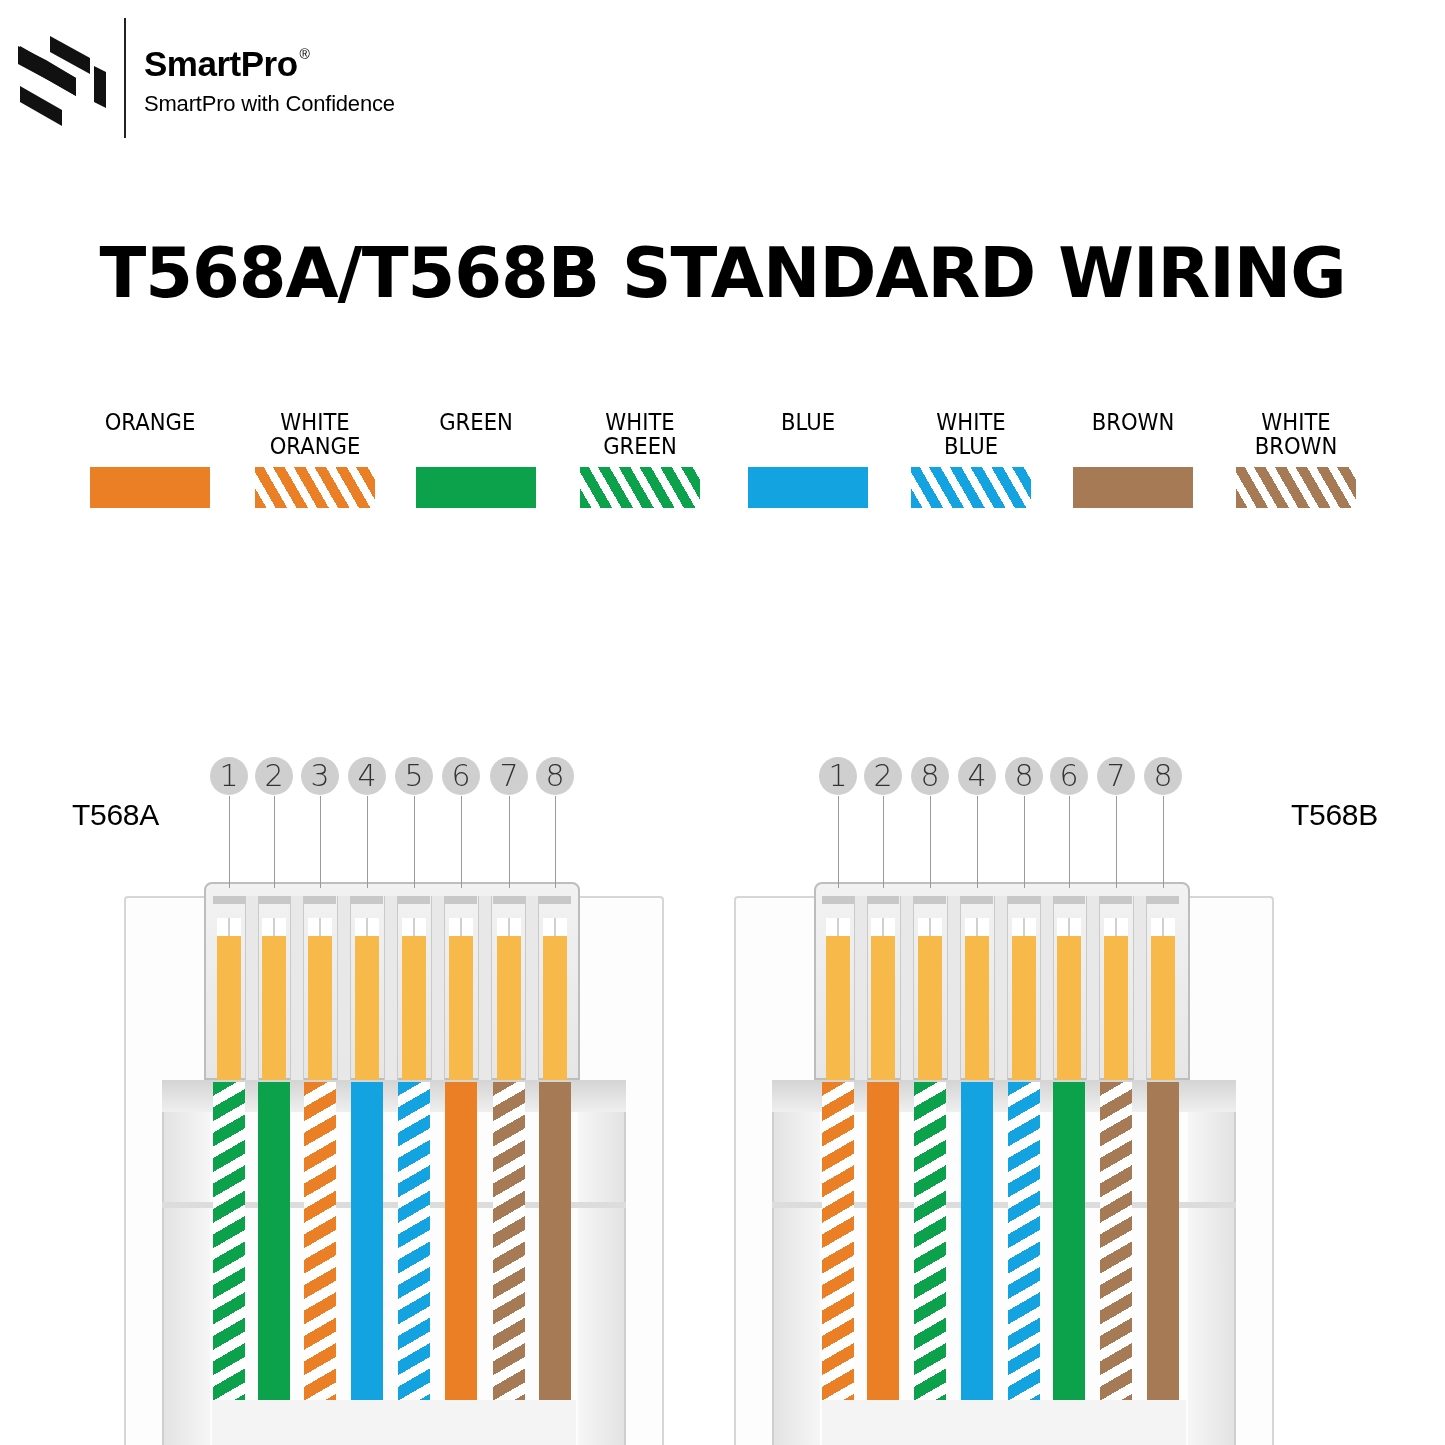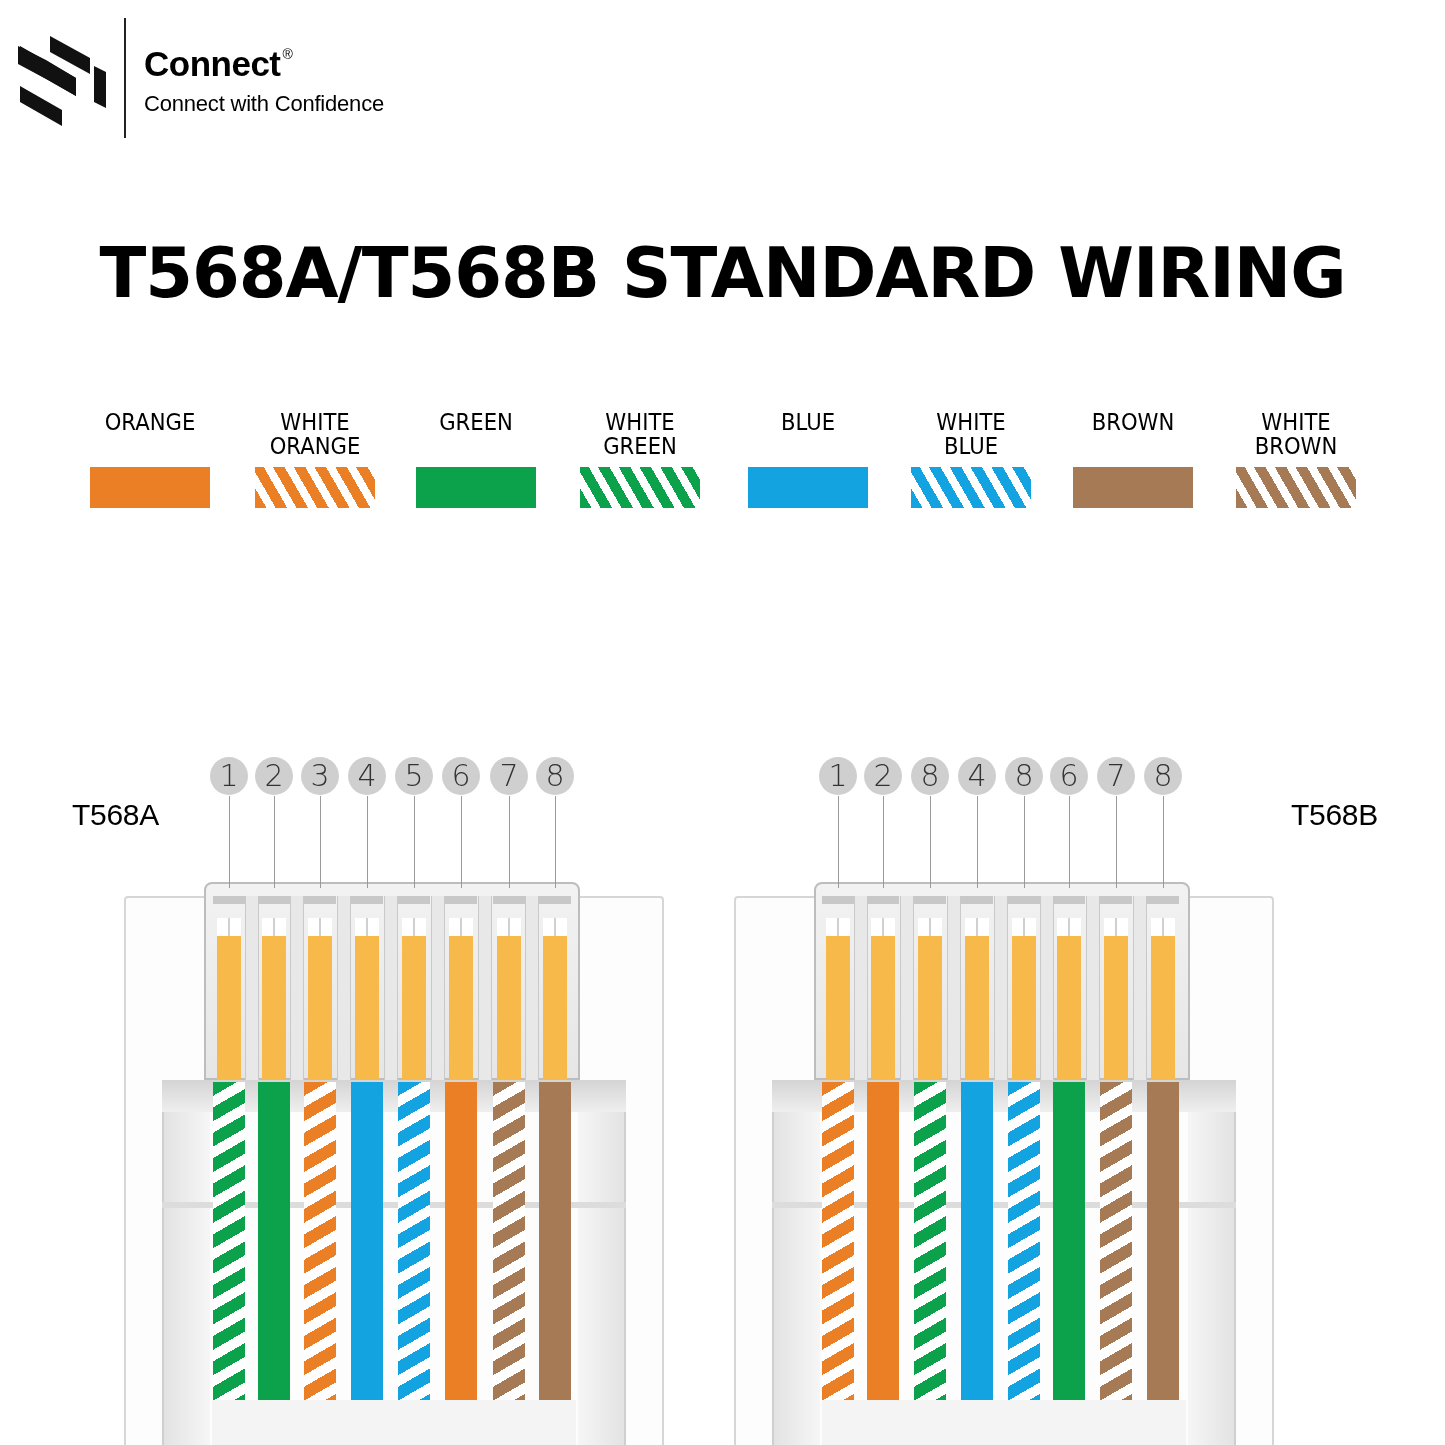--- a/index.html
+++ b/index.html
@@ -82,23 +82,23 @@
 
 <svg class="logo-mark" viewBox="0 0 92 90">
   <polygon points="0,10 28,24 58,42 58,60 30,44 0,28" fill="#111"></polygon>
   <polygon points="2,10 58,42 58,60 2,28" fill="#111"></polygon>
   <polygon points="32,0 72,22 72,38 32,16" fill="#111"></polygon>
   <polygon points="2,50 44,74 44,90 2,66" fill="#111"></polygon>
   <polygon points="76,30 88,36 88,72 76,66" fill="#111"></polygon>
 </svg>
 <div class="logo-divider"></div>
 <div class="brand-name">
-  <span>Connect</span><span class="brand-reg">®</span>
+  <span>SmartPro</span><span class="brand-reg">®</span>
 </div>
-<div class="brand-tagline">Connect with Confidence</div>
+<div class="brand-tagline">SmartPro with Confidence</div>
 
 <div class="page-title">T568A/T568B STANDARD WIRING</div>
 
 <div id="legend">
     <div class="legend-item" style="left: 90px;">
       <div class="legend-label">
         <span>ORANGE</span>
       </div>
       <div class="legend-swatch solid" style="--c: #EB7F26;"></div>
     </div>

